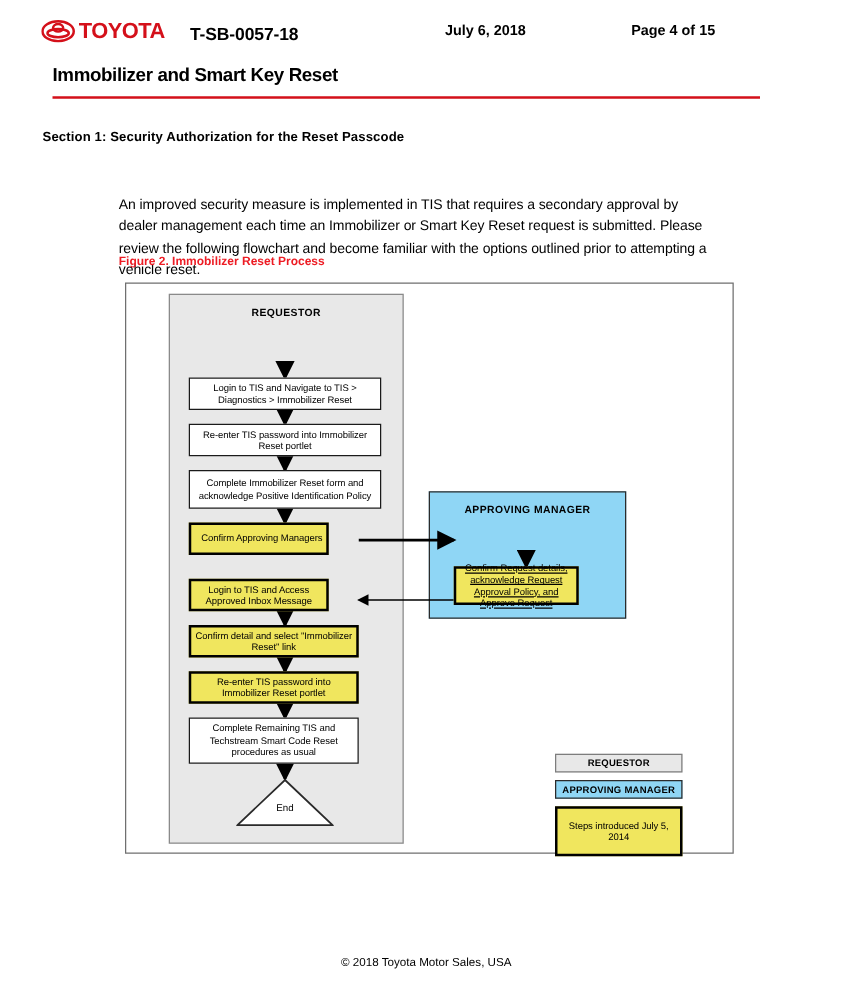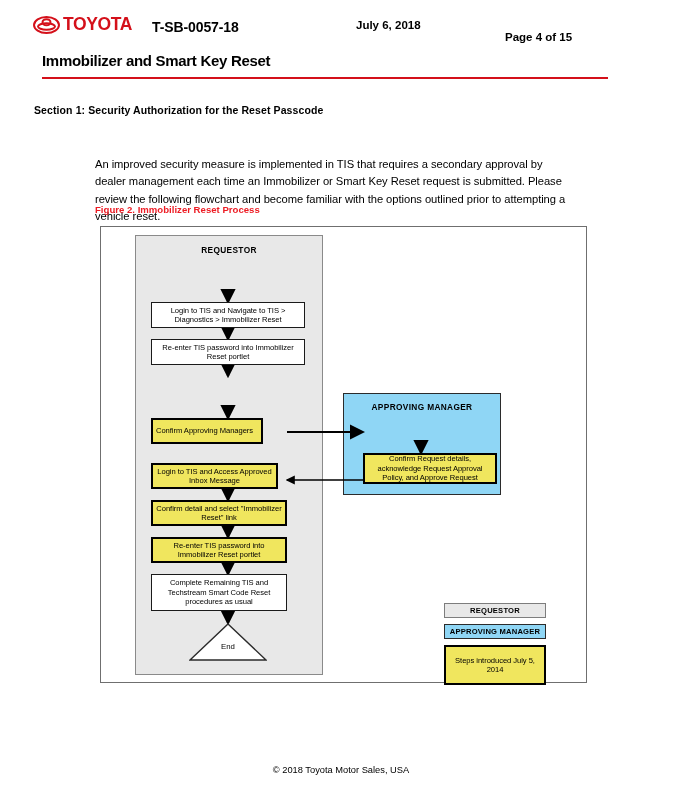--- a/index.html
+++ b/index.html
@@ -53,21 +53,20 @@
     position: absolute;
     left: 356px; top: 19px;
     font-size: 11.5px;
     font-weight: bold;
   }
   .hdr-page {
     position: absolute;
     left: 505px; top: 19px;
     font-size: 11.5px;
     font-weight: bold;
-    margin-top: 12px;
   }
 
   
   .doc-title {
     position: absolute;
     left: 42px; top: 52px;
     font-size: 15px;
     font-weight: bold;
     letter-spacing: -0.3px;
   }
@@ -139,21 +138,21 @@
     border: 1px solid #2b2b2b;
   }
   .lane-manager > .lane-title { top: 8px; }
 
   
   .node {
     position: absolute;
     box-sizing: border-box;
     display: flex;
     align-items: center;
-    justify-content: flex-start;
+    justify-content: flex-end;
     text-align: center;
     font-size: 7.6px;
     line-height: 9.4px;
     letter-spacing: -0.05px;
   }
   .node-plain {
     background: #ffffff;
     border: 1px solid #1a1a1a;
   }
   .node-yellow {
@@ -286,26 +285,29 @@
 
 
   <div class="node node-plain" style="left:50px; top:75px; width:154px; height:26px;">
     <span>Login to TIS and Navigate to TIS &gt; Diagnostics &gt; Immobilizer Reset</span>
   </div>
 
   <div class="node node-plain" style="left:50px; top:112px; width:154px; height:26px;">
     <span>Re-enter TIS password into Immobilizer Reset portlet</span>
   </div>
 
+  <div class="node node-plain" style="left:50px; top:149px; width:154px; height:31px;">
+    <span>Complete Immobilizer Reset form and acknowledge Positive Identification Policy</span>
+  </div>
 
   <div class="node node-yellow" style="left:50px; top:191px; width:112px; height:26px;">
     <span>Confirm Approving Managers</span>
   </div>
 
-  <div class="node node-yellow" style="left:50px; top:236px; width:127px; height:26px;">
+  <div class="node node-yellow" style="left:50px; top:236px; width:112px; height:26px;">
     <span>Login to TIS and Access Approved Inbox Message</span>
   </div>
 
   <div class="node node-yellow" style="left:50px; top:273px; width:136px; height:26px;">
     <span>Confirm detail and select "Immobilizer Reset" link</span>
   </div>
 
   <div class="node node-yellow" style="left:50px; top:310px; width:136px; height:26px;">
     <span>Re-enter TIS password into Immobilizer Reset portlet</span>
   </div>
@@ -315,21 +317,21 @@
   </div>
 
   <div class="terminator" style="left:88px; top:396px;">
     <svg width="78" height="38" viewBox="0 0 78 38" aria-hidden="true">
       <polygon points="39,1 77,37 1,37" fill="#ffffff" stroke="#2a2a2a" stroke-width="1.4"></polygon>
     </svg>
     <span class="tri-label">End</span>
   </div>
 
 
-  <div class="node node-yellow" style="left:262px; top:226px; width:134px; height:31px;">
+  <div class="node node-yellow" style="left:262px; top:226px; width:100px; height:31px;text-decoration:underline;">
     <span>Confirm Request details, acknowledge Request Approval Policy, and Approve Request</span>
   </div>
 
   <div class="legend-item legend-requestor" style="left:343px; top:376px; width:102px; height:15px;">
     <span>REQUESTOR</span>
   </div>
 
   <div class="legend-item legend-manager" style="left:343px; top:397px; width:102px; height:15px;">
     <span>APPROVING MANAGER</span>
   </div>

